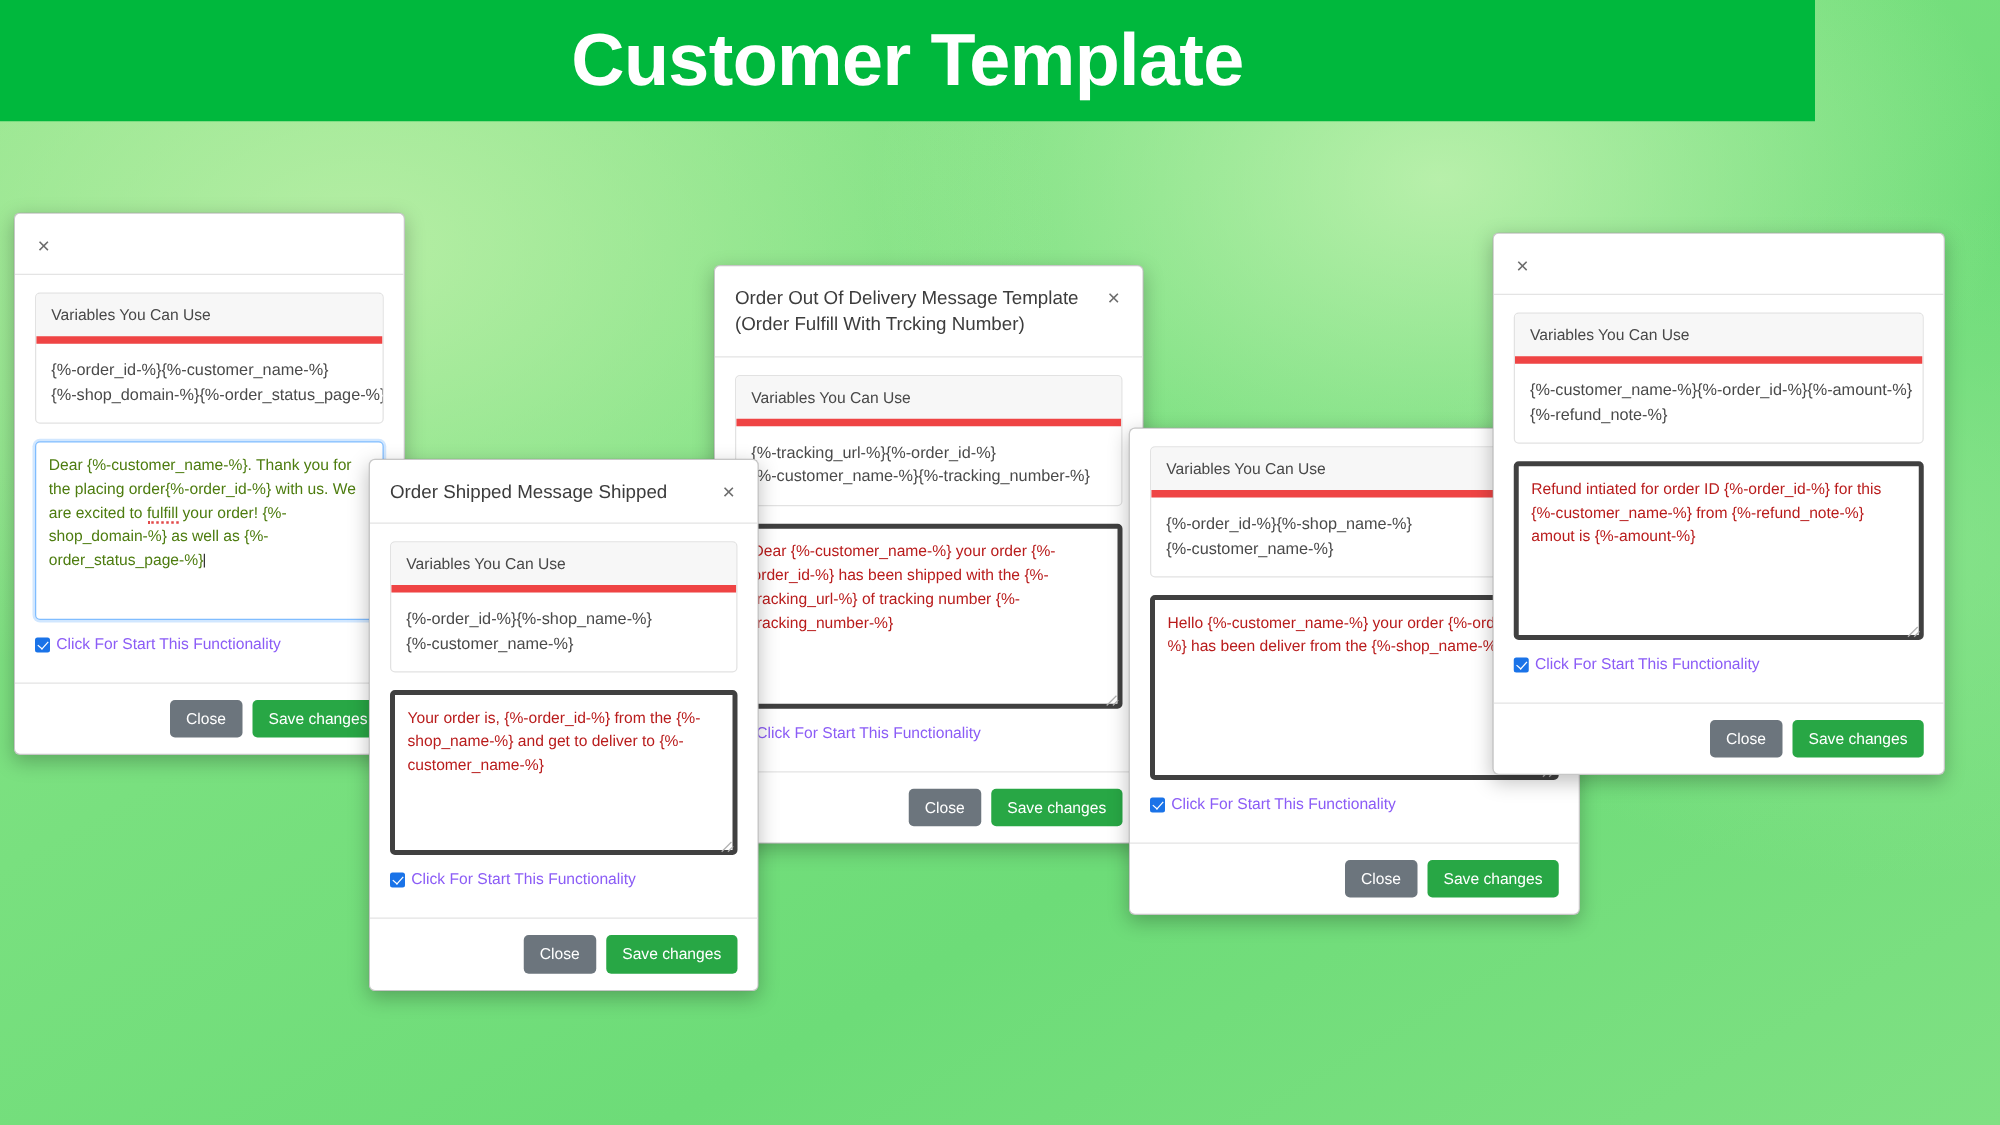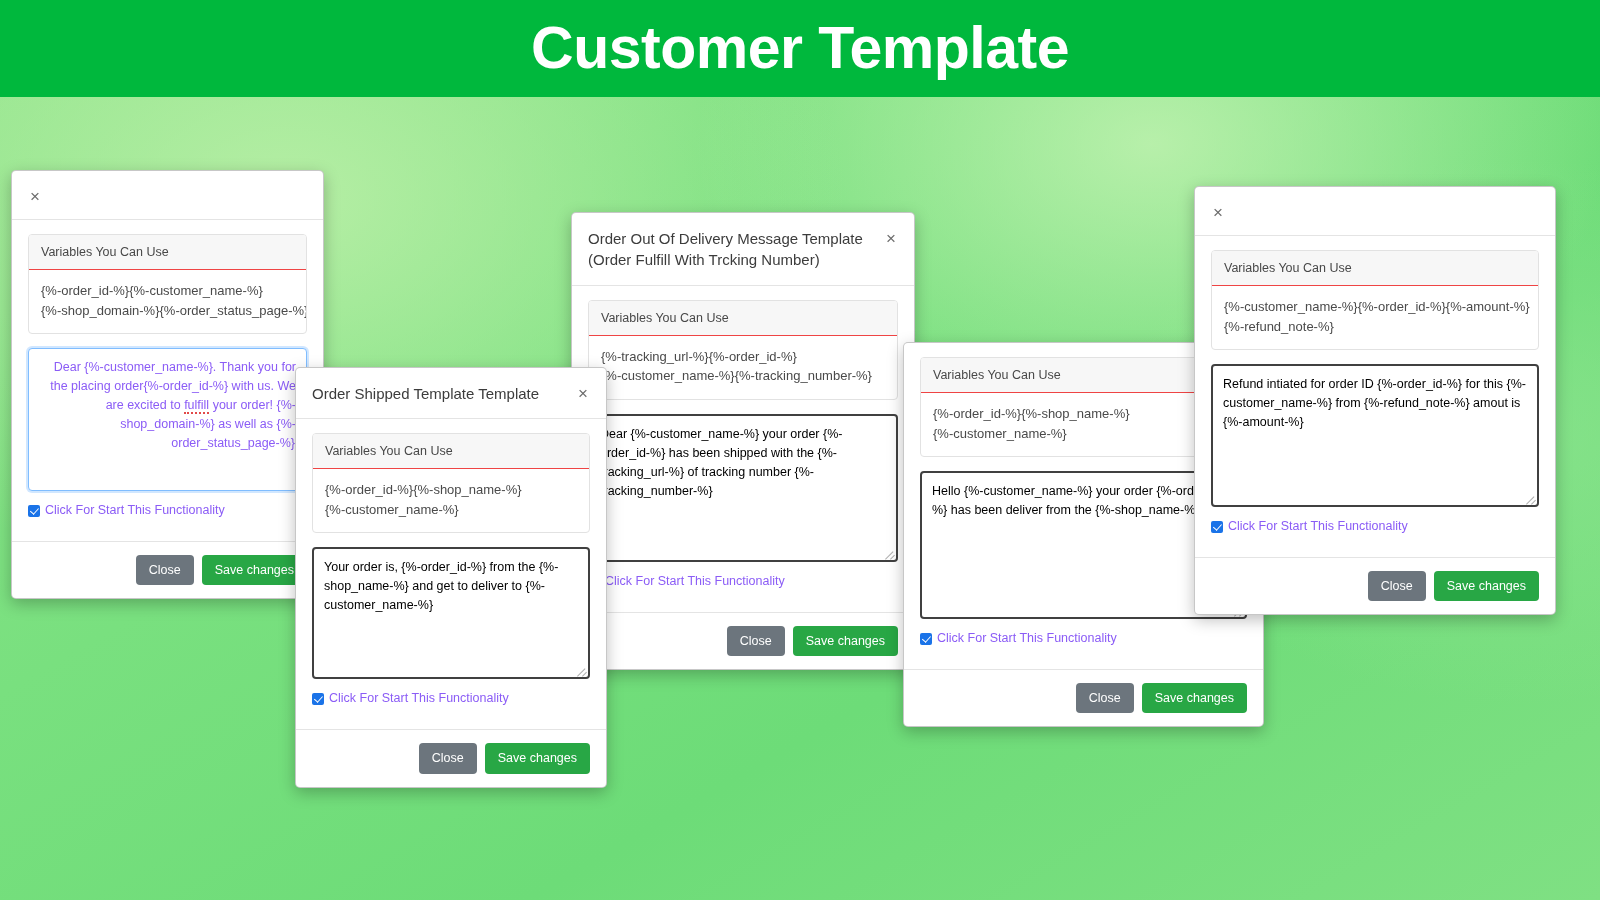--- a/index.html
+++ b/index.html
@@ -15,21 +15,21 @@
       radial-gradient(ellipse 760px 520px at 72% 16%, rgba(205,245,185,0.75) 0%, rgba(205,245,185,0) 60%),
       radial-gradient(ellipse 620px 420px at 95% 48%, rgba(150,230,150,0.55) 0%, rgba(150,230,150,0) 65%),
       linear-gradient(150deg, #8fe48a 0%, #79e07f 38%, #6ddc78 66%, #7fe083 100%);
     position: relative;
   }
 
   
   .page-header {
     position: absolute;
     top: 0; left: 0;
-    width: 1600px; height: 97px;
+    width: 1452px; height: 97px;
     background: #00b83d;
     display: flex;
     align-items: center;
     justify-content: center;
   }
   .page-header h1 {
     margin: 0;
     color: #ffffff;
     font-size: 59px;
     font-weight: bold;
@@ -79,52 +79,51 @@
 
   .var-card {
     border: 1px solid #e2e2e2;
     border-radius: 4px;
     overflow: hidden;
     margin-bottom: 14px;
     background: #fff;
   }
   .var-card-head {
     background: #f7f7f7;
-    border-bottom: 1px solid #ef4444;
+    border-bottom: 6px solid #ef4444;
     padding: 10px 12px;
     font-size: 12.5px;
     color: #484848;
   }
   .var-card-body {
     padding: 11px 12px 13px 12px;
     font-size: 13px;
     color: #4a4a4a;
     line-height: 1.5;
   }
   .var-card-body div { white-space: nowrap; }
 
   .msg-area {
     width: 100%;
-    border: 2px solid #404040;
+    border: 4px solid #404040;
     border-radius: 4px;
     padding: 9px 10px;
     font-size: 12.5px;
     line-height: 1.52;
-    color: #000000;
+    color: #b91c1c;
     font-family: "Liberation Sans", sans-serif;
     resize: none;
     background: #fff;
     display: block;
     overflow: hidden;
   }
   .msg-area.focused {
     border: 1px solid #80bdff;
     box-shadow: 0 0 0 2px rgba(0,123,255,0.18);
-    color: #8b5cf6;
-    text-align: right;
+    color: #4d7c0f;
   }
   .resize-grip {
     position: absolute;
     width: 11px; height: 11px;
     pointer-events: none;
   }
   .resize-grip::before,
   .resize-grip::after {
     content: "";
     position: absolute;
@@ -258,21 +257,21 @@
     </div>
   </div>
   <div class="modal-footer">
     <button class="btn btn-close">Close</button>
     <button class="btn btn-save">Save changes</button>
   </div>
 </div>
 
 <div class="modal" id="modal-order-shipped">
   <div class="modal-header">
-    <div class="modal-title">Order Shipped Template Template</div>
+    <div class="modal-title">Order Shipped Message Shipped</div>
     <button class="close-x">×</button>
   </div>
   <div class="modal-body">
     <div class="var-card">
       <div class="var-card-head">Variables You Can Use</div>
       <div class="var-card-body">
         <div>{%-order_id-%}{%-shop_name-%}</div>
         <div>{%-customer_name-%}</div>
       </div>
     </div>

